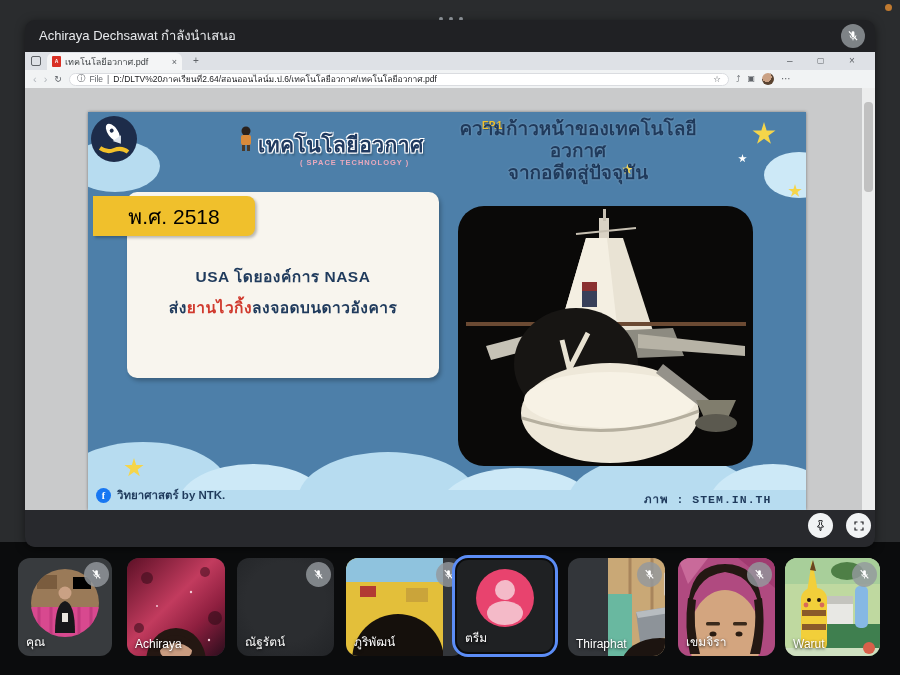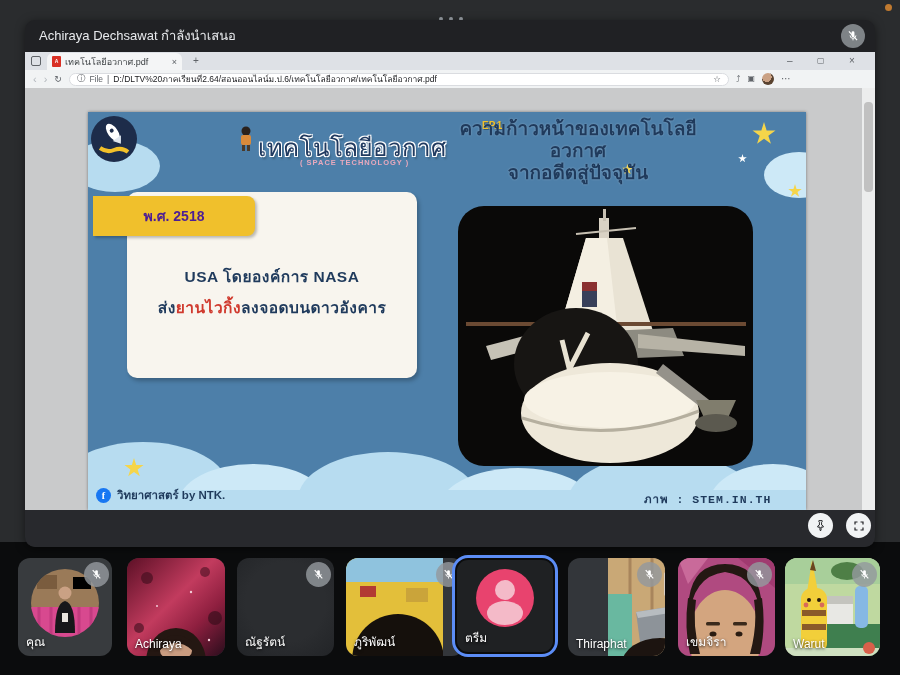--- a/index.html
+++ b/index.html
@@ -30,26 +30,26 @@
   
   .viewer{left:0;top:68px;width:850px;height:422px;background:#c9cacb;overflow:hidden;}
   .scrollbar{left:837px;top:0;width:13px;height:422px;background:#eceded;}
   .scroll-thumb{left:2px;top:14px;width:9px;height:90px;background:#c1c1c1;border-radius:4px;}
   
   .slide{left:63px;top:24px;width:718px;height:398px;background:#4d7fa9;overflow:hidden;box-shadow:0 0 3px rgba(0,0,0,.4);}
   .cloud{background:#b7dcf0;border-radius:50%;}
   .cloud2{background:#cde9f7;border-radius:50%;}
   .star{clip-path:polygon(50% 0%,61% 35%,98% 35%,68% 57%,79% 91%,50% 70%,21% 91%,32% 57%,2% 35%,39% 35%);background:#f5d54a;}
   .star.w{background:#fff;}
-  .slide-title{font-size:24px;font-weight:400;color:#203a60;letter-spacing:.5px;
+  .slide-title{font-size:21px;font-weight:700;color:#203a60;letter-spacing:.5px;
     text-shadow:-1px -1px 0 #fff,1px -1px 0 #fff,-1px 1px 0 #fff,1px 1px 0 #fff,2px 3px 2px rgba(0,0,0,.25);}
   .ep{font-size:10px;font-weight:800;color:#f2c029;text-shadow:1px 1px 0 rgba(0,0,0,.3);}
   .subt{font-size:7.5px;font-weight:700;color:#e9a9bd;letter-spacing:1px;}
   .heading{font-size:19px;font-weight:700;color:#1f3a5c;text-align:center;line-height:22px;text-shadow:0 0 2px rgba(255,255,255,.35);}
-  .year{background:#f0c02c;border-radius:0 8px 8px 0;color:#4c1d95;font-weight:700;font-size:14px;display:flex;align-items:center;justify-content:center;box-shadow:2px 2px 3px rgba(0,0,0,.25);}
+  .year{background:#f0c02c;border-radius:0 8px 8px 0;color:#000000;font-weight:400;font-size:21px;display:flex;align-items:center;justify-content:center;box-shadow:2px 2px 3px rgba(0,0,0,.25);}
   .card{background:#f8f5ee;border-radius:10px;box-shadow:2px 3px 4px rgba(0,0,0,.25);}
   .card-line{font-size:15.5px;font-weight:800;color:#1f3a5c;text-align:center;letter-spacing:.5px;}
   .red{color:#d03a2e;}
   .imgbox{background:#0a0908;border-radius:26px;overflow:hidden;}
   .foot{font-size:11.5px;font-weight:800;color:#1f3a5c;}
   .fb{width:15px;height:15px;border-radius:50%;background:#1877f2;color:#fff;font-size:10px;font-weight:800;text-align:center;line-height:15px;font-family:"Liberation Serif",serif;}
   
   .stage-bar{left:0;top:490px;width:850px;height:37px;background:#28292d;}
   .round-btn{width:25px;height:25px;border-radius:50%;background:#f1f3f4;display:flex;align-items:center;justify-content:center;}
   
@@ -155,21 +155,21 @@
 
         <div class="abs slide-title" style="left:170px;top:16px;">เทคโนโลยีอวกาศ</div>
         <div class="abs ep" style="left:394px;top:8px;">EP.1</div>
         <div class="abs subt" style="left:212px;top:46px;">( SPACE TECHNOLOGY )</div>
 
         <div class="abs heading" style="left:360px;top:6px;width:260px;">
           <div>ความก้าวหน้าของเทคโนโลยีอวกาศ</div>
           <div>จากอดีตสู่ปัจจุบัน</div>
         </div>
 
-        <div class="abs card" style="left:39px;top:80px;width:290px;height:186px;">
+        <div class="abs card" style="left:39px;top:80px;width:312px;height:186px;">
           <div class="card-line" style="margin-top:72px;">USA โดยองค์การ NASA</div>
           <div class="card-line" style="margin-top:6px;"><span>ส่ง</span><span class="red">ยานไวกิ้ง</span><span>ลงจอดบนดาวอังคาร</span></div>
         </div>
         <div class="abs year" style="left:5px;top:84px;width:162px;height:40px;">พ.ศ. 2518</div>
 
         <div class="abs imgbox" style="left:370px;top:94px;width:295px;height:260px;">
           <svg width="295" height="260" viewBox="0 0 295 260">
             <rect x="141" y="12" width="10" height="22" fill="#d9d2c4"></rect>
             <rect x="145" y="3" width="3" height="12" fill="#c7c0b2"></rect>
             <line x1="118" y1="28" x2="178" y2="22" stroke="#c7c0b2" stroke-width="2"></line>

